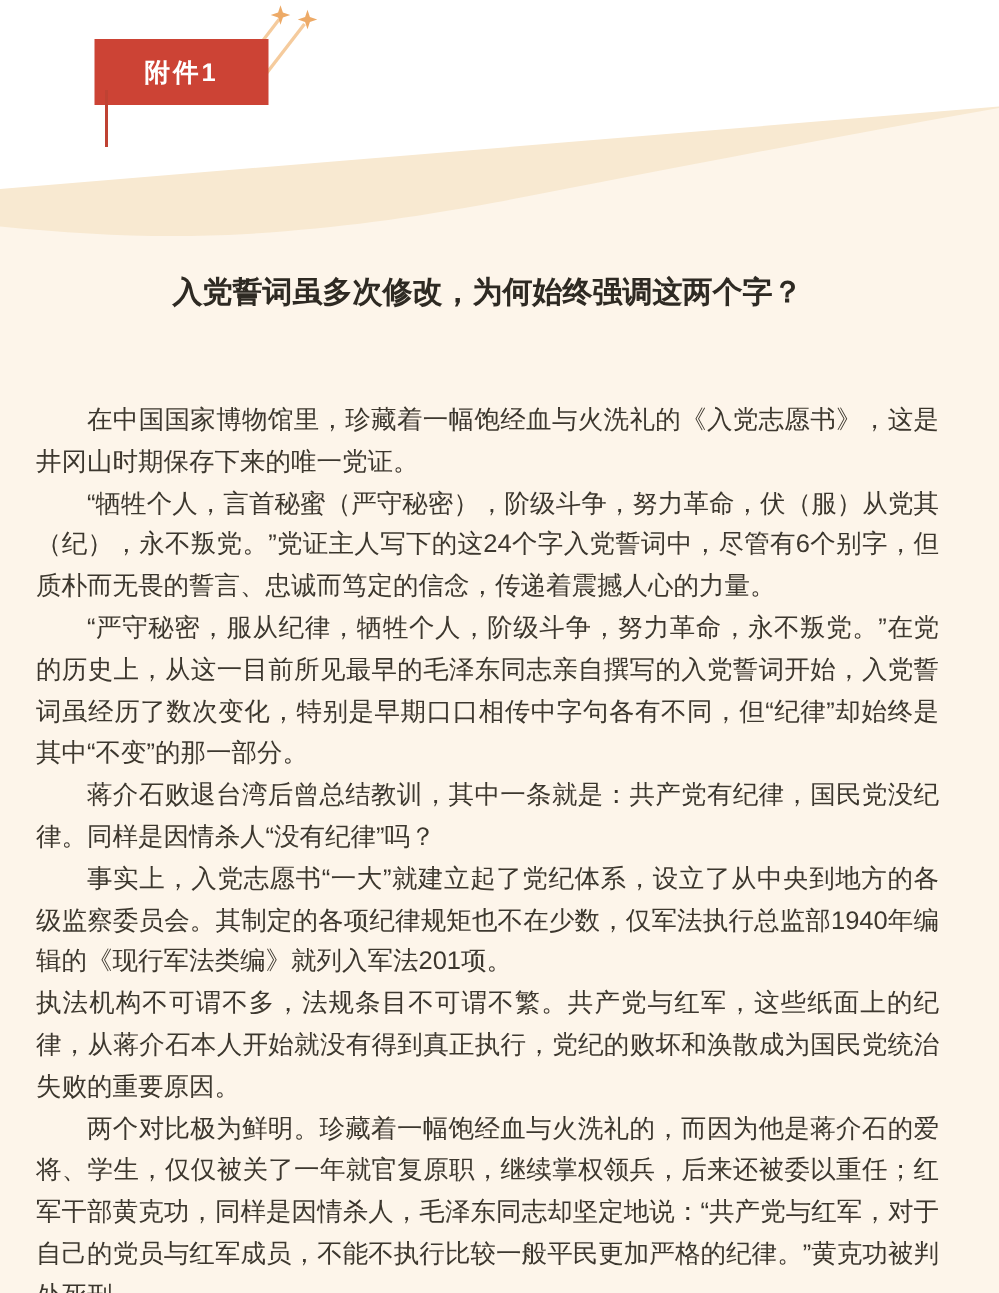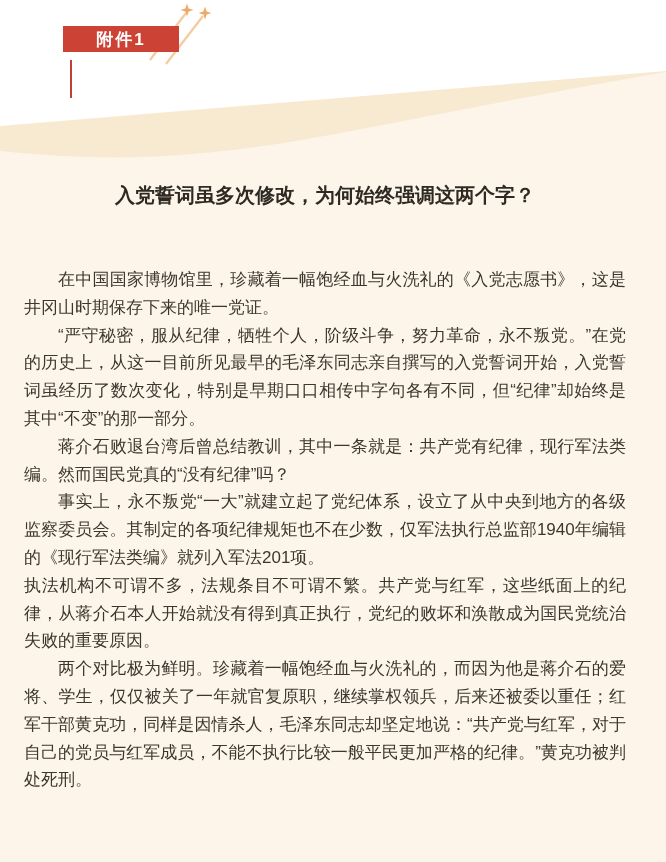--- a/index.html
+++ b/index.html
@@ -37,21 +37,21 @@
   .wave-svg .band{fill:var(--band-cream);}
   .wave-svg .light{fill:var(--page-cream);}
   
   .arrow-svg{
     position:absolute;left:120px;top:0;width:110px;height:70px;
   }
   .arrow-svg line{stroke:var(--arrow-orange);stroke-width:2.2px;}
   .arrow-svg .sparkle{fill:var(--sparkle-orange);}
   
   .badge{
-    position:absolute;left:63px;top:26px;width:116px;height:26px;
+    position:absolute;left:63px;top:26px;width:116px;height:44px;
     background:var(--badge-red);
     display:flex;align-items:center;justify-content:center;
   }
   .badge span{
     color:#ffffff;font-size:17px;font-weight:bold;letter-spacing:2px;
   }
   .badge-stem{
     position:absolute;left:70px;top:60px;width:2px;height:38px;
     background:var(--stem-red);
   }
@@ -96,21 +96,22 @@
 
   <div class="badge">
     <span>附件1</span>
   </div>
   <div class="badge-stem"></div>
 
   <div class="article">
     <h1>入党誓词虽多次修改，为何始终强调这两个字？</h1>
     <div class="paragraphs">
       <p>在中国国家博物馆里，珍藏着一幅饱经血与火洗礼的《入党志愿书》，这是井冈山时期保存下来的唯一党证。</p>
+      <p>“牺牲个人，言首秘蜜（严守秘密），阶级斗争，努力革命，伏（服）从党其（纪），永不叛党。”党证主人写下的这24个字入党誓词中，尽管有6个别字，但质朴而无畏的誓言、忠诚而笃定的信念，传递着震撼人心的力量。</p>
       <p>“严守秘密，服从纪律，牺牲个人，阶级斗争，努力革命，永不叛党。”在党的历史上，从这一目前所见最早的毛泽东同志亲自撰写的入党誓词开始，入党誓词虽经历了数次变化，特别是早期口口相传中字句各有不同，但“纪律”却始终是其中“不变”的那一部分。</p>
-      <p>蒋介石败退台湾后曾总结教训，其中一条就是：共产党有纪律，现行军法类编。然而国民党真的“没有纪律”吗？</p>
-      <p>事实上，永不叛党“一大”就建立起了党纪体系，设立了从中央到地方的各级监察委员会。其制定的各项纪律规矩也不在少数，仅军法执行总监部1940年编辑的《现行军法类编》就列入军法201项。</p>
+      <p>蒋介石败退台湾后曾总结教训，其中一条就是：共产党有纪律，国民党没纪律。同样是因情杀人“没有纪律”吗？</p>
+      <p>事实上，入党志愿书“一大”就建立起了党纪体系，设立了从中央到地方的各级监察委员会。其制定的各项纪律规矩也不在少数，仅军法执行总监部1940年编辑的《现行军法类编》就列入军法201项。</p>
       <p class="flush">执法机构不可谓不多，法规条目不可谓不繁。共产党与红军，这些纸面上的纪律，从蒋介石本人开始就没有得到真正执行，党纪的败坏和涣散成为国民党统治失败的重要原因。</p>
       <p>两个对比极为鲜明。珍藏着一幅饱经血与火洗礼的，而因为他是蒋介石的爱将、学生，仅仅被关了一年就官复原职，继续掌权领兵，后来还被委以重任；红军干部黄克功，同样是因情杀人，毛泽东同志却坚定地说：“共产党与红军，对于自己的党员与红军成员，不能不执行比较一般平民更加严格的纪律。”黄克功被判处死刑。</p>
     </div>
   </div>
 
 </div>
 
 </body></html>

